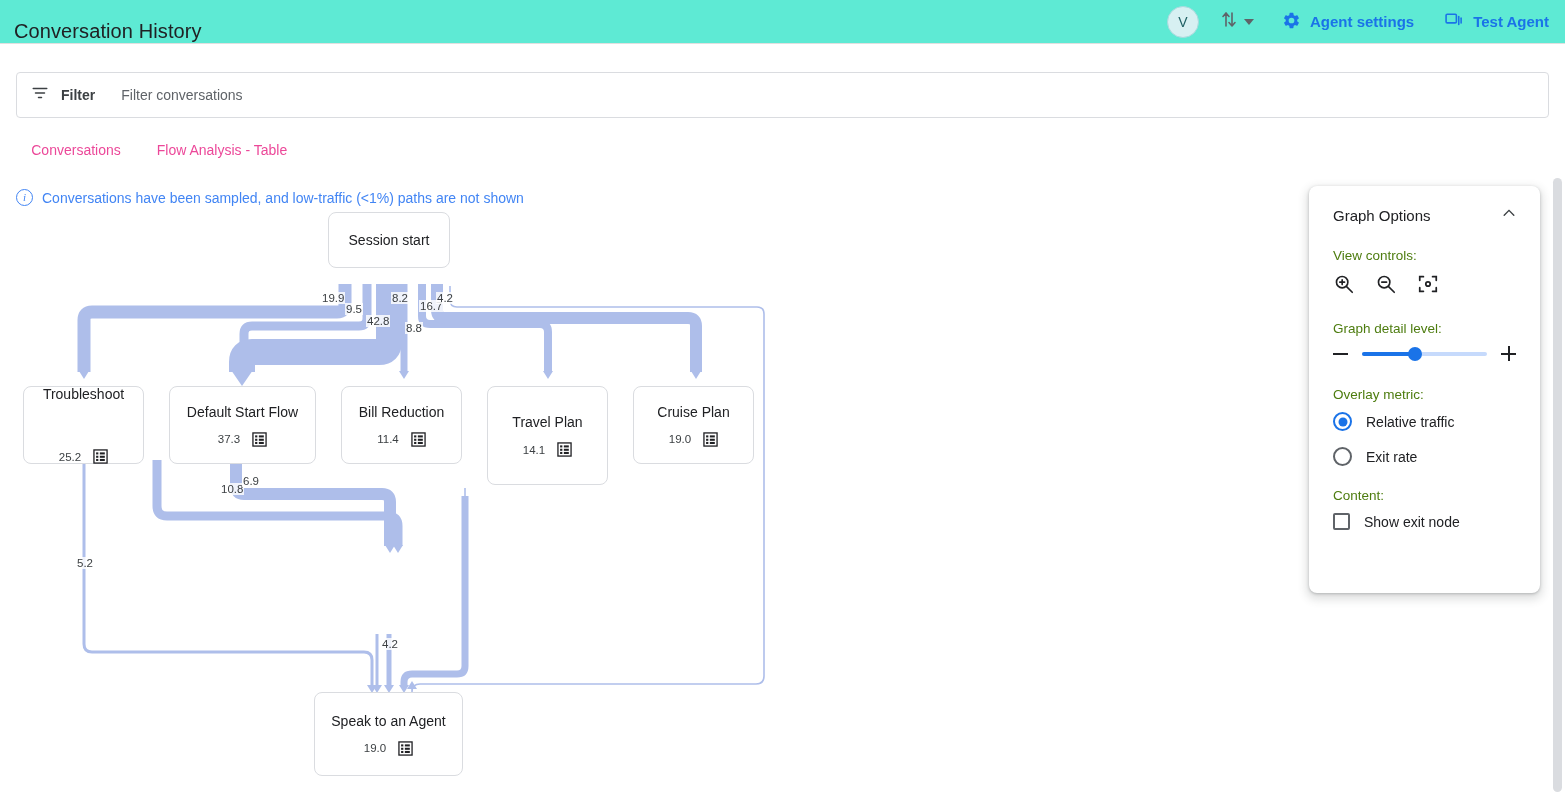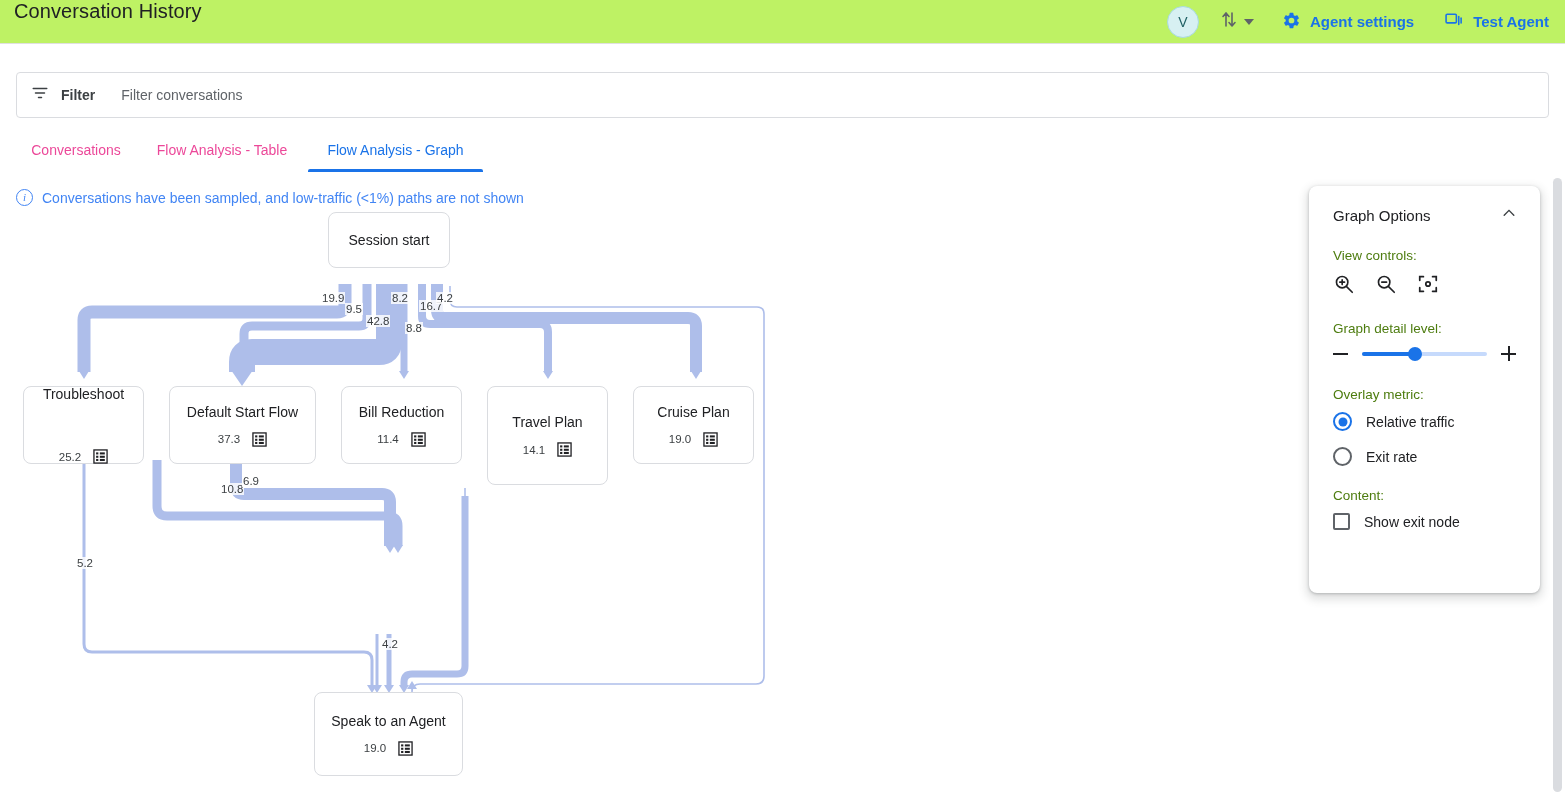--- a/index.html
+++ b/index.html
@@ -9,23 +9,23 @@
     overflow: hidden;
     background: #ffffff;
     font-family: "Liberation Sans", sans-serif;
     color: #202124;
   }
 
   
   .header {
     position: absolute; top: 0; left: 0;
     width: 1565px; height: 44px;
-    background: #bef264;
+    background: #5eead4;
     border-bottom: 1px solid #e0e0e0;
-    display: flex; align-items: flex-start;
+    display: flex; align-items: flex-end;
   }
   .page-title {
     font-size: 20px; color: #202124;
     margin-left: 14px; letter-spacing: .1px;
   }
   .header-right {
     margin-left: auto; display: flex; align-items: center;
     gap: 0; padding-right: 10px; height: 100%;
   }
   .avatar {
@@ -245,21 +245,20 @@
         <path d="M10 18 H14"></path>
     </svg>
   </span>
   <span class="filter-label">Filter</span>
   <span class="filter-placeholder">Filter conversations</span>
 </div>
 
 <div class="tabs">
   <div class="tab t0">Conversations</div>
   <div class="tab t1">Flow Analysis - Table</div>
-  <div class="tab t2 active">Flow Analysis - Graph</div>
 </div>
 
 <div class="notice">
   <span class="info-circle">i</span>
   <span>Conversations have been sampled, and low-traffic (&lt;1%) paths are not shown</span>
 </div>
 
 <div class="canvas">
 
   <svg id="flow-svg" width="1549" height="622">

